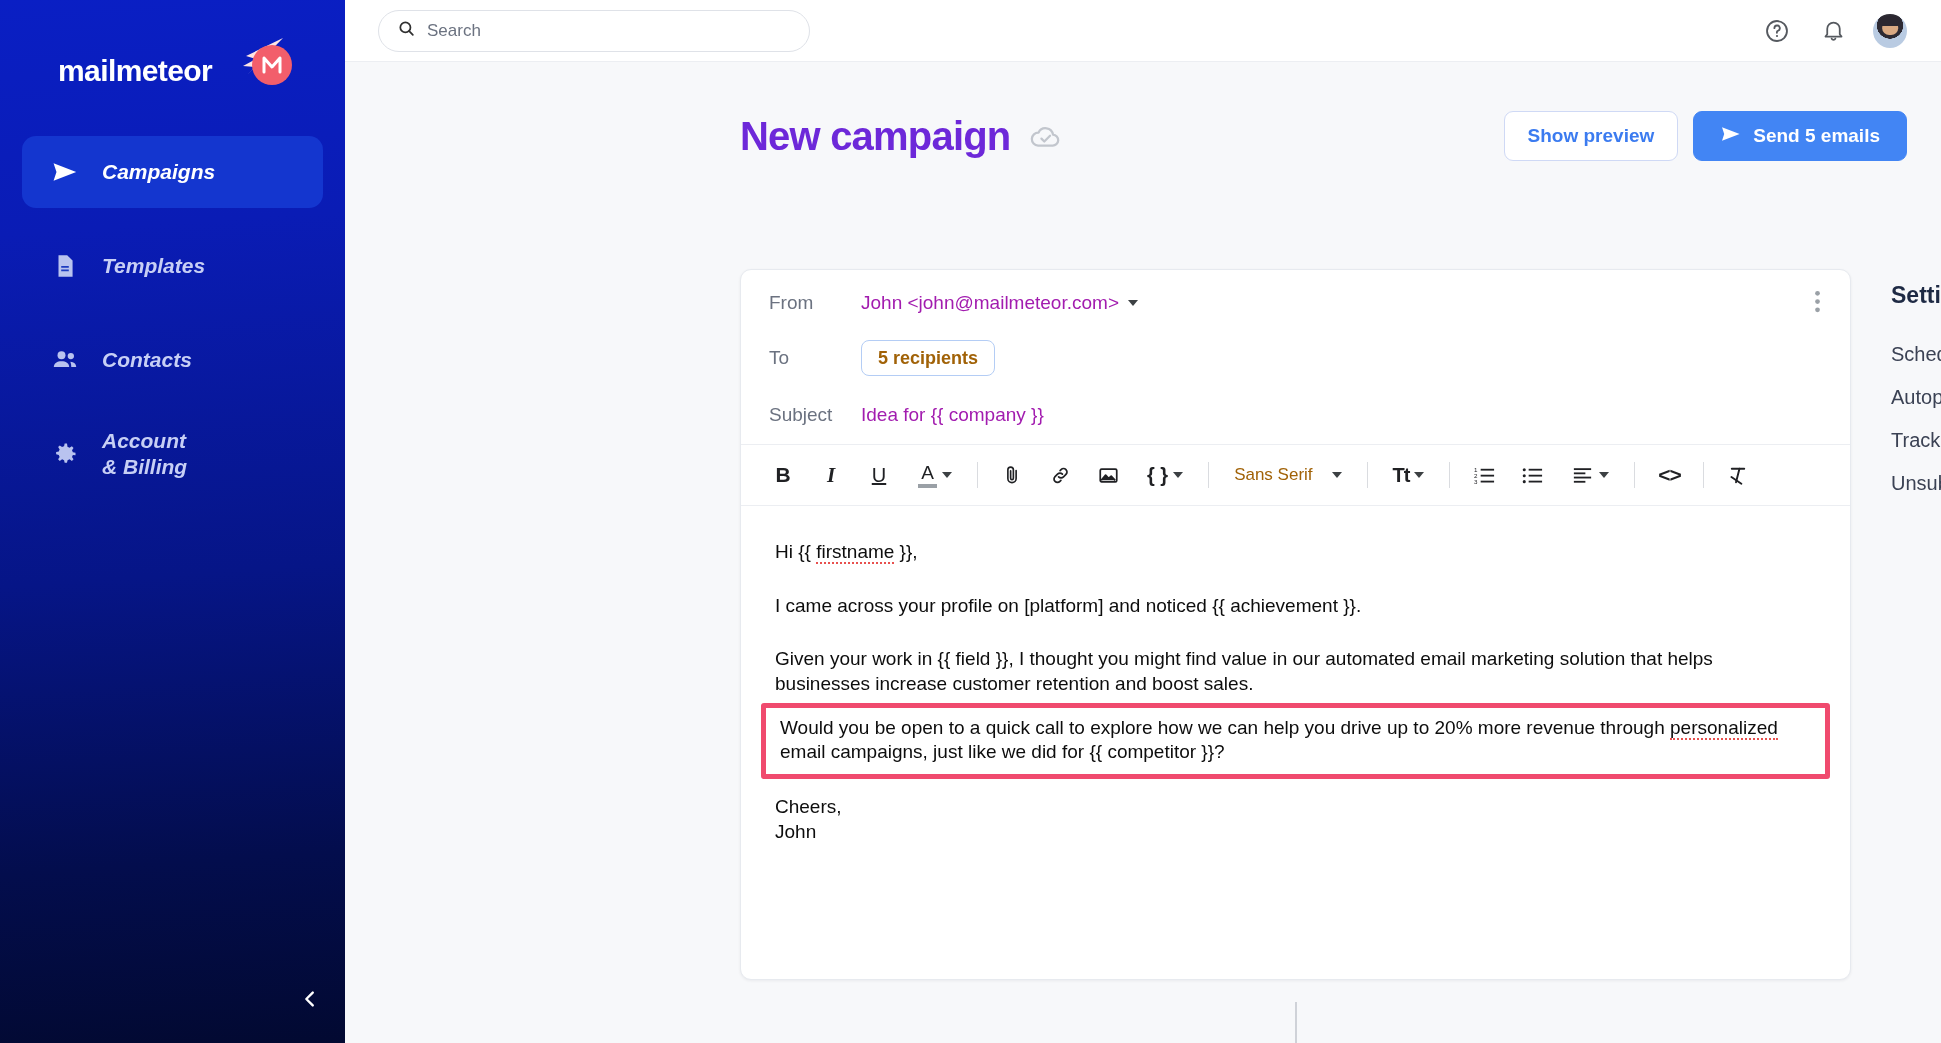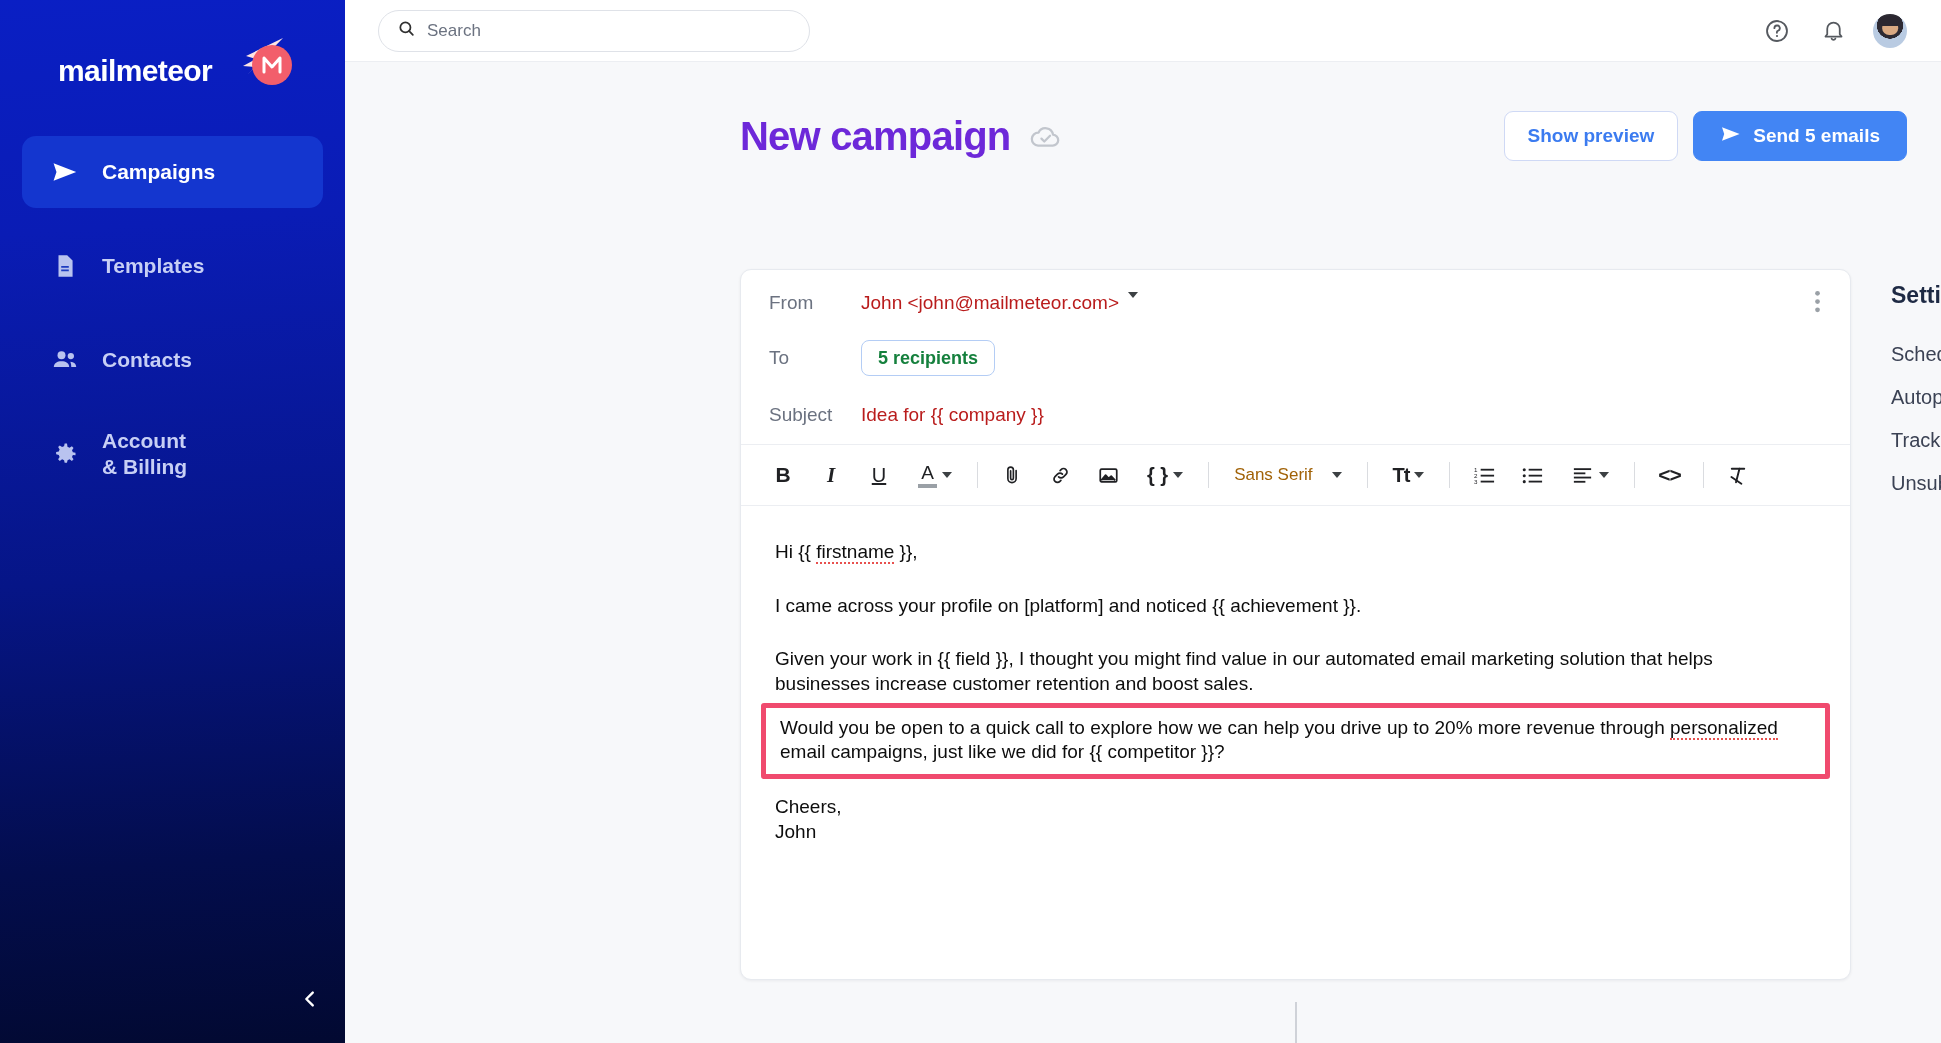--- a/index.html
+++ b/index.html
@@ -26,21 +26,21 @@
     font-size: 30px; font-weight: 700; letter-spacing: -0.6px; color: #ffffff;
   }
   .logo-mark { width: 72px; height: 62px; margin-left: 2px; margin-top: -16px; }
 
   .nav { margin-top: 42px; padding: 0 22px; }
   .nav-item {
     display: flex; align-items: center; gap: 22px;
     height: 72px; padding: 0 28px;
     border-radius: 14px;
     color: #c7cff5; font-size: 21px; font-weight: 700;
-    cursor: pointer; margin-bottom: 22px;
+    cursor: pointer; margin-bottom: 22px; font-style: italic;
   }
   .nav-item.active { background: #1436cf; color: #ffffff; }
   .nav-item .nv-ico { width: 30px; height: 30px; display: flex; align-items: center; justify-content: center; flex: 0 0 30px; }
   .nav-item.active .nv-ico svg { fill: #ffffff; }
   .nav-item .nv-ico svg { fill: #b9c3ef; }
   .nav-label { line-height: 1.22; }
 
   #collapse-btn {
     position: absolute; left: 290px; bottom: 22px;
     width: 40px; height: 40px; display: flex; align-items: center; justify-content: center;
@@ -102,26 +102,26 @@
 
   
   #compose-card {
     position: absolute; left: 395px; top: 207px; width: 1111px; height: 711px;
     background: #fff; border: 1px solid #e7eaef; border-radius: 11px;
     box-shadow: 0 1px 3px rgba(16,24,40,.06);
     display: flex; flex-direction: column; overflow: hidden;
   }
   .field-row { display: flex; align-items: center; padding: 0 26px 0 28px; height: 56px; position: relative; }
   .field-label { width: 92px; flex: 0 0 92px; font-size: 19px; color: #6b7280; }
-  .field-value { font-size: 19px; color: #b91c1c; display: flex; gap: 9px; }
+  .field-value { font-size: 19px; color: #a21caf; display: flex; align-items: center; gap: 9px; }
   #from-row { height: 60px; padding-top: 6px; }
   #kebab { position: absolute; right: 26px; top: 16px; cursor: pointer; padding: 4px; }
   #recipients-chip {
     display: inline-flex; align-items: center; height: 36px; padding: 0 16px;
-    border: 1px solid #b4cdf5; border-radius: 8px; color: #15803d;
+    border: 1px solid #b4cdf5; border-radius: 8px; color: #a16207;
     font-size: 18px; font-weight: 700; cursor: pointer; background: #fff;
   }
   #subject-row { height: 58px; }
 
   
   #toolbar {
     height: 62px; border-top: 1px solid #eceef2; border-bottom: 1px solid #eceef2;
     display: flex; align-items: center; padding: 0 18px; gap: 0;
   }
   .tool {

